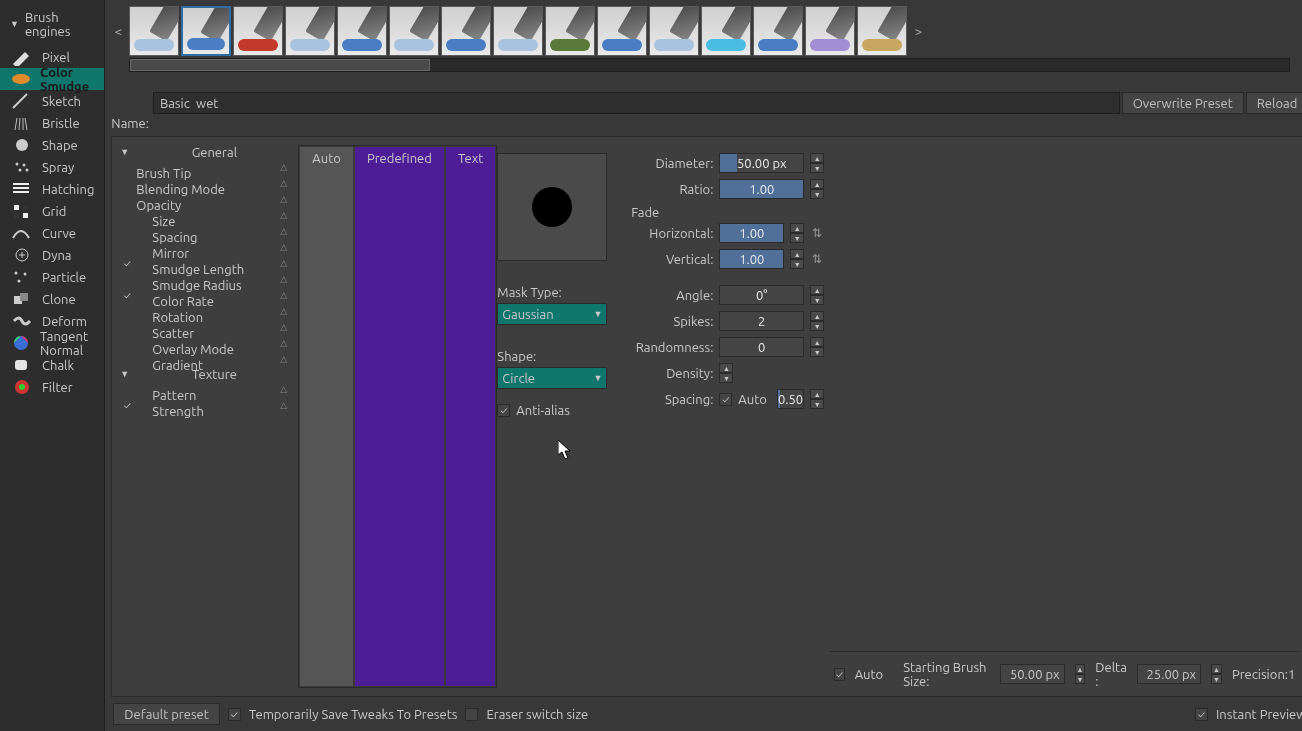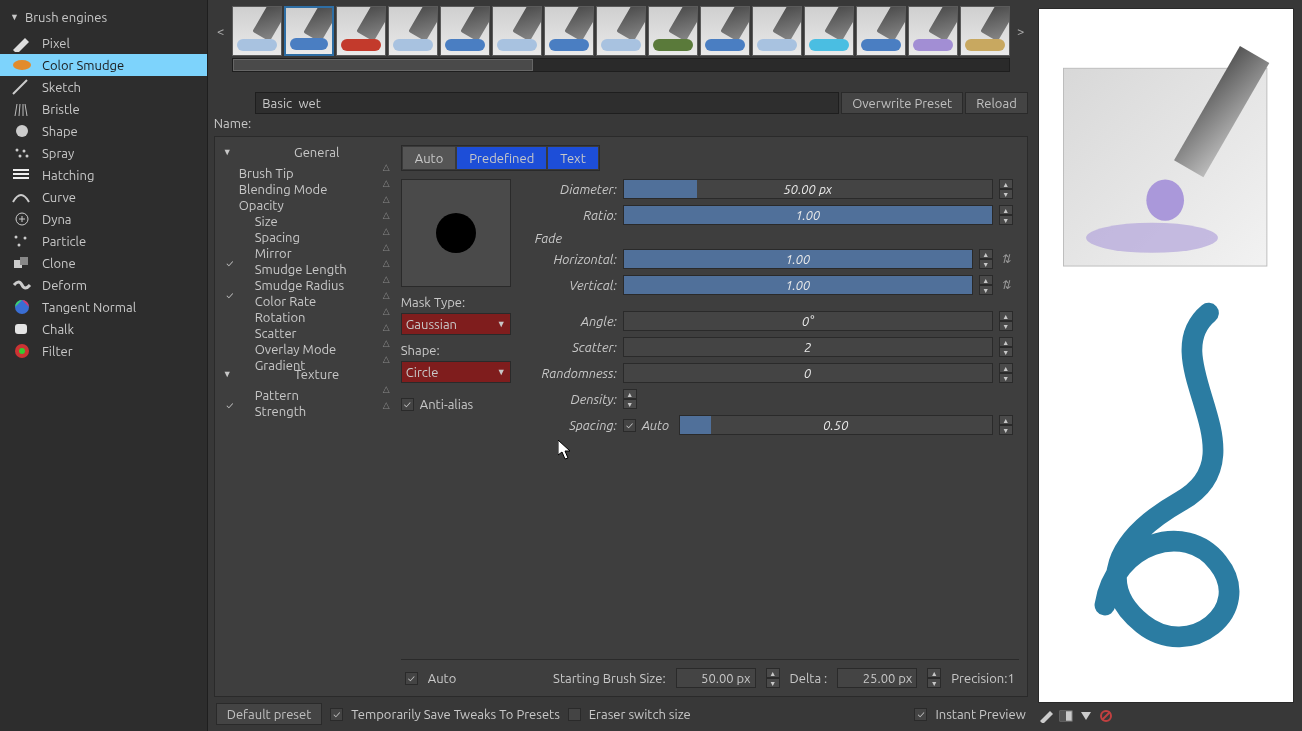--- a/index.html
+++ b/index.html
@@ -1,21 +1,21 @@
 <!DOCTYPE html>
 <html><head>
 <meta charset="utf-8">
 <style>
 * { margin:0; padding:0; box-sizing:border-box; font-family:"Segoe UI",Ubuntu,sans-serif; font-size:13px; }
 body { background:#383838; color:#c8c8c8; width:1302px; height:731px; overflow:hidden; display:flex; }
 .sidebar { width:214px; background:#2d2d2d; border-right:1px solid #1e1e1e; padding-top:6px; }
 .sidebar-title { display:flex; align-items:center; gap:6px; padding:4px 10px 8px; }
 .sidebar-title .tri { font-size:9px; }
 .engine-item { display:flex; align-items:center; gap:8px; padding:2px 10px 2px 10px; height:22px; cursor:default; }
-.engine-item.active { background:#7dd3fc; color:#1a1a1a; }
+.engine-item.active { background:#0f766e; color:#1a1a1a;font-weight:bold; }
 .engine-icon { width:24px; height:18px; display:flex; align-items:center; justify-content:center; }
 .engine-icon svg { width:22px; height:18px; }
 .main { flex:1; display:flex; flex-direction:column; padding:0 6px 6px 6px; }
 .presets-row { display:flex; align-items:center; gap:4px; padding:6px 0 0; }
 .presets-row .arrow { width:14px; text-align:center; color:#aaa; cursor:pointer; }
 .preset-strip { display:flex; gap:2px; }
 .preset-thumb { width:50px; height:50px; background:linear-gradient(#cfcfcf,#eaeaea); border:1px solid #5b5b5b; position:relative; overflow:hidden; }
 .preset-thumb.sel { border:2px solid #2e6ea4; }
 .preset-thumb .tip { position:absolute; width:20px; height:36px; right:1px; top:-4px; background:linear-gradient(135deg,#444,#888); transform:rotate(30deg); border-radius:2px; }
 .preset-thumb .stroke { position:absolute; bottom:4px; left:4px; right:4px; height:12px; border-radius:6px; }
@@ -28,34 +28,34 @@
 .panel { flex:1; display:flex; gap:8px; background:#3e3e3e; border:1px solid #2a2a2a; padding:8px; margin-top:2px; }
 .tree { width:170px; }
 .tree-head { display:flex; align-items:center; gap:4px; }
 .tree-head .tri { font-size:9px; width:14px; }
 .tree-head .label { flex:1; text-align:center; }
 .tree-row { display:flex; align-items:center; height:16px; }
 .tree-row .chk { width:14px; text-align:center; font-size:10px; }
 .tree-row .txt { flex:1; padding-left:2px;margin-top:12px; }
 .tree-row.ind .txt { padding-left:18px; }
 .tree-row .lock { width:10px; font-size:9px; color:#888; }
-.editor { flex:1; display:flex; flex-direction:column; }
+.editor { flex:1; display:flex; flex-direction:row; }
 .tabs { display:flex; gap:2px; border:1px solid #2a2a2a; width:max-content; padding:1px; background:#3a3a3a; }
-.tab { padding:4px 12px; background:#1d4ed8; cursor:default; }
+.tab { padding:4px 12px; background:#4c1d95; cursor:default; }
 .tab.active { background:#555; }
 .editor-body { display:flex; gap:12px; margin-top:8px; flex:1; }
 .left-col { width:120px; }
 .shape-preview { width:110px; height:108px; background:#4a4a4a; border:1px solid #2a2a2a; display:flex; align-items:center; justify-content:center; }
 .shape-preview .dot { width:40px; height:40px; background:#000; border-radius:50%; }
-.left-col label { display:block; margin-top:8px; margin-bottom:4px; }
-.combo { width:110px; height:22px; background:#7f1d1d; border:1px solid #2a2a2a; color:#c8c8c8; padding:0 4px; display:flex; align-items:center; justify-content:space-between; cursor:pointer; }
+.left-col label { display:block; margin-top:24px; margin-bottom:4px; }
+.combo { width:110px; height:22px; background:#0f766e; border:1px solid #2a2a2a; color:#c8c8c8; padding:0 4px; display:flex; align-items:center; justify-content:space-between; cursor:pointer; }
 .combo .arr { font-size:9px; }
 .chkrow { display:flex; align-items:center; gap:6px; margin-top:14px; }
 .chkbox { width:13px; height:13px; border:1px solid #2a2a2a; background:#444; display:flex; align-items:center; justify-content:center; font-size:10px; }
-.right-col { flex:1; padding-right:6px;font-style:italic; }
+.right-col { flex:1; padding-right:6px; }
 .param { display:flex; align-items:center; gap:6px; margin-bottom:6px; }
 .param .plabel { width:84px; text-align:right; }
 .slider { flex:1; height:20px; background:#444; border:1px solid #2a2a2a; position:relative; display:flex; align-items:center; justify-content:center; color:#eaeaea; font-size:12px; }
 .slider.full .fill { position:absolute; left:0; top:0; height:100%; background:#50709a; }
 .slider .val { position:relative; z-index:1; }
 .spinbtns { width:14px; height:20px; display:flex; flex-direction:column; }
 .spinbtns div { flex:1; background:#4a4a4a; border:1px solid #2a2a2a; font-size:7px; display:flex; align-items:center; justify-content:center; cursor:pointer; }
 .section-lbl { margin:6px 0 4px 2px; color:#c8c8c8; }
 .link-icon { width:14px; display:flex; align-items:center; justify-content:center; font-size:12px; color:#999; }
 .bottom-bar { display:flex; align-items:center; gap:10px; padding:8px 4px 0; border-top:1px solid #2a2a2a; margin-top:auto; }
@@ -133,20 +133,31 @@
         <span class="engine-icon">
           <svg viewBox="0 0 22 18">
             <path d="M2 4 L18 4 M2 8 L18 8 M2 12 L18 12" stroke="#eee" stroke-width="2"></path>
           </svg>
         </span>
         <span>Hatching</span>
       </div>
       <div class="engine-item">
         <span class="engine-icon">
           <svg viewBox="0 0 22 18">
+            <rect x="3" y="3" width="5" height="5" fill="#eee"></rect>
+            <rect x="12" y="3" width="5" height="5" fill="#333"></rect>
+            <rect x="3" y="11" width="5" height="5" fill="#333"></rect>
+            <rect x="12" y="11" width="5" height="5" fill="#eee"></rect>
+          </svg>
+        </span>
+        <span>Grid</span>
+      </div>
+      <div class="engine-item">
+        <span class="engine-icon">
+          <svg viewBox="0 0 22 18">
             <path d="M2 14 Q10 0 18 14" stroke="#ccc" fill="none" stroke-width="2"></path>
           </svg>
         </span>
         <span>Curve</span>
       </div>
       <div class="engine-item">
         <span class="engine-icon">
           <svg viewBox="0 0 22 18">
             <circle cx="11" cy="9" r="6" fill="none" stroke="#ccc"></circle>
             <path d="M8 9 L14 9 M11 6 L11 12" stroke="#ccc"></path>
@@ -464,21 +475,21 @@
                 <div class="slider full">
                   <div class="fill" style="width:0%"></div>
                   <span class="val">0°</span>
                 </div>
                 <div class="spinbtns">
                   <div>▲</div>
                   <div>▼</div>
                 </div>
               </div>
               <div class="param">
-                <span class="plabel">Scatter:</span>
+                <span class="plabel">Spikes:</span>
                 <div class="slider full">
                   <div class="fill" style="width:0%"></div>
                   <span class="val">2</span>
                 </div>
                 <div class="spinbtns">
                   <div>▲</div>
                   <div>▼</div>
                 </div>
               </div>
               <div class="param">

